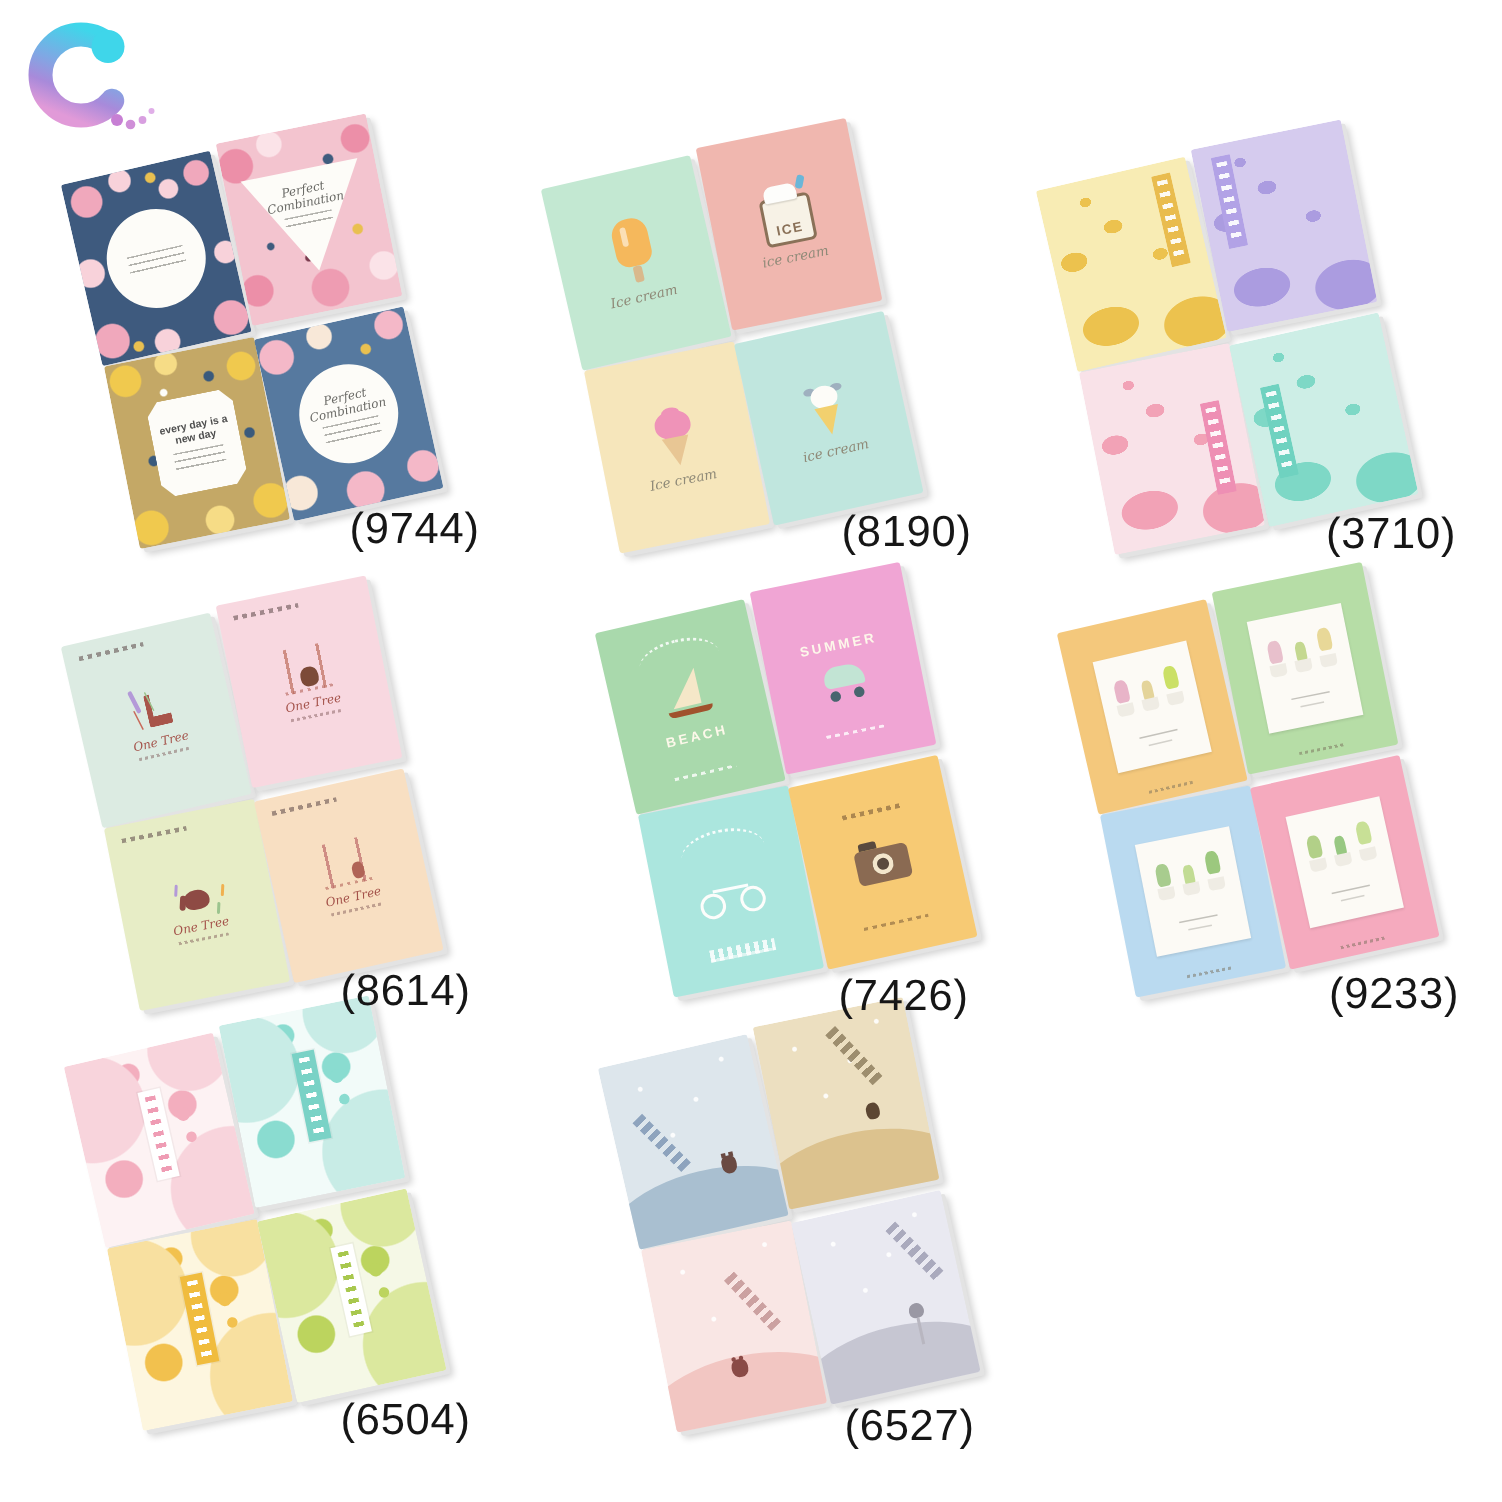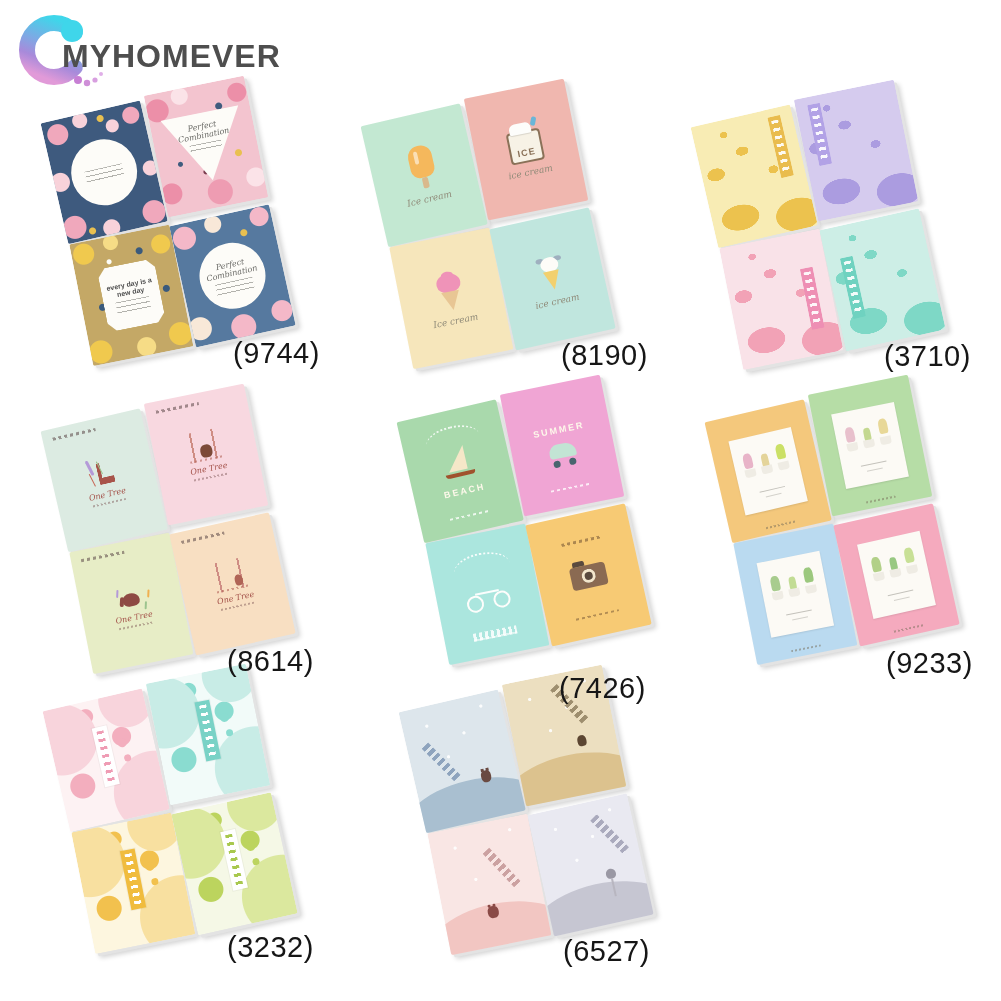--- a/index.html
+++ b/index.html
@@ -302,21 +302,20 @@
           <stop offset="100%" stop-color="#e19ad8"></stop>
         </linearGradient>
       </defs>
       <circle cx="40" cy="44" r="27" fill="none" stroke="url(#swirlGrad)" stroke-width="16" pathLength="100" stroke-dasharray="78 22" stroke-dashoffset="89" stroke-linecap="round"></circle>
       <circle cx="58" cy="25" r="11" fill="#3fd6ea"></circle>
       <circle cx="64" cy="74" r="4" fill="#c77fd4"></circle>
       <circle cx="73" cy="77" r="3.2" fill="#cf8fd8"></circle>
       <circle cx="81" cy="74" r="2.6" fill="#d89fe0"></circle>
       <circle cx="87" cy="68" r="2" fill="#e0afe8"></circle>
     </svg>
-    <span class="name">MYHOMEVER</span>
   </div>
 
   <section class="group" style="left:64px;top:96px">
     <div class="grid">
         <div class="card d-floral-navy" style="background-color: rgb(62, 90, 126);">
           <div class="shape shape-circle">
             <div class="scribble"></div>
           </div>
         </div>
         <div class="card d-floral-pink" style="background-color: rgb(243, 196, 207);">
@@ -445,18 +444,18 @@
         <div class="card d-scene d-scene-d" style="background-color: rgb(233, 233, 241); --hill: #c6c6d2; --ink: #9a9ab0;">
           <div class="icon i-owl"></div>
         </div>
       </div>
   </section>
 
   <div class="code" style="left:233px;top:337px">(9744)</div>
   <div class="code" style="left:561px;top:339px">(8190)</div>
   <div class="code" style="left:884px;top:340px">(3710)</div>
   <div class="code" style="left:227px;top:645px">(8614)</div>
-  <div class="code" style="left:559px;top:672px">(7426)</div>
+  <div class="code" style="left:559px;top:648px">(7426)</div>
   <div class="code" style="left:886px;top:647px">(9233)</div>
-  <div class="code" style="left:227px;top:931px">(3232)</div>
+  <div class="code" style="left:227px;top:931px">(6504)</div>
   <div class="code" style="left:563px;top:935px">(6527)</div>
 
 </div>
 
 </body></html>

